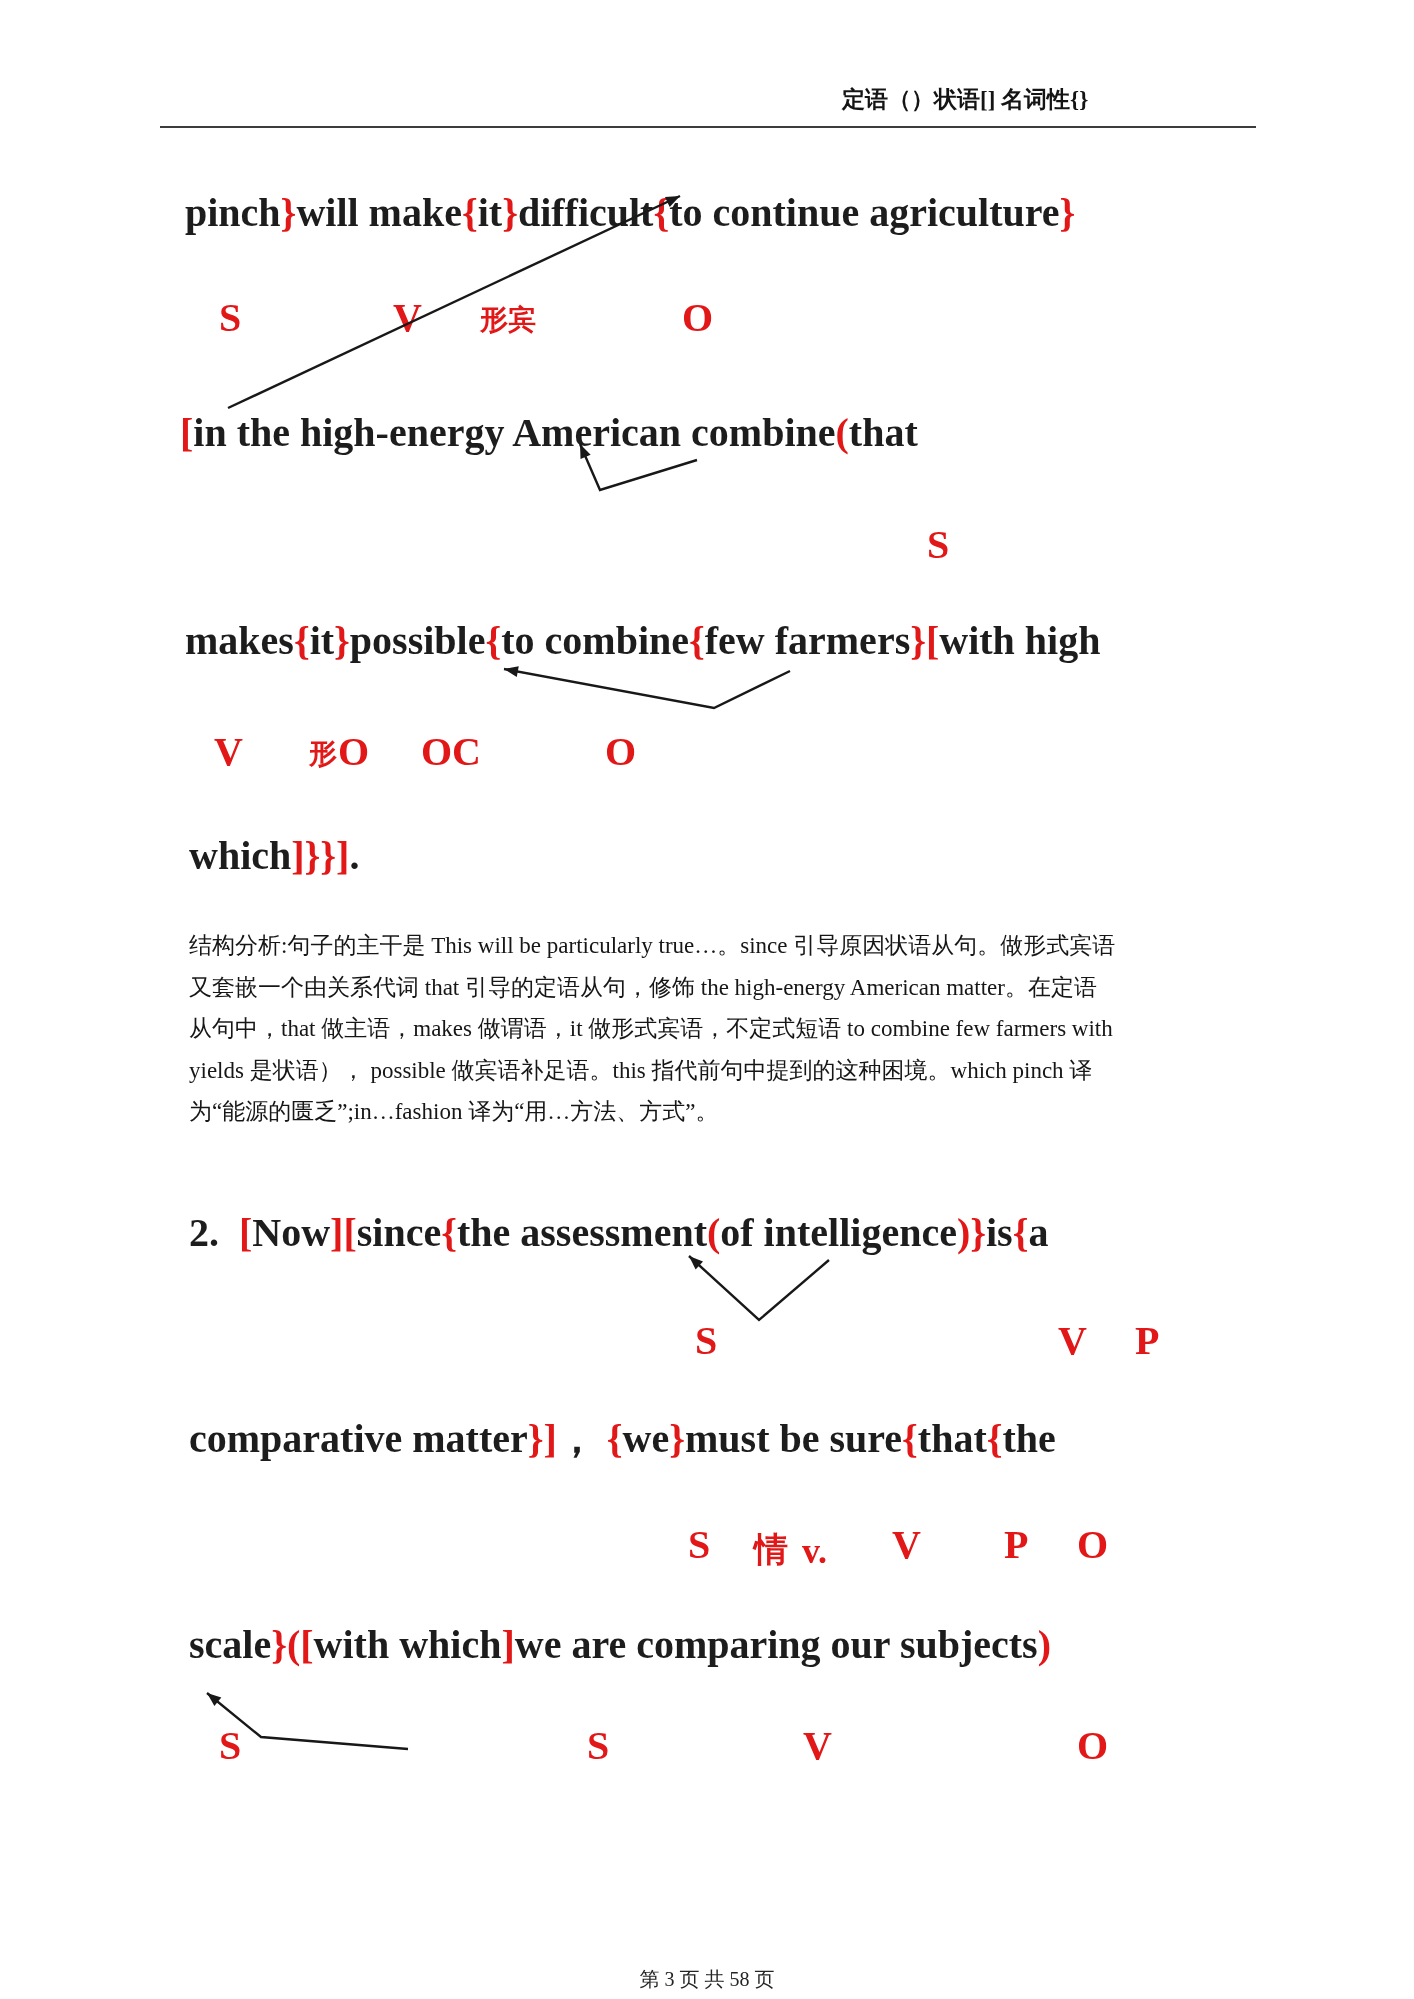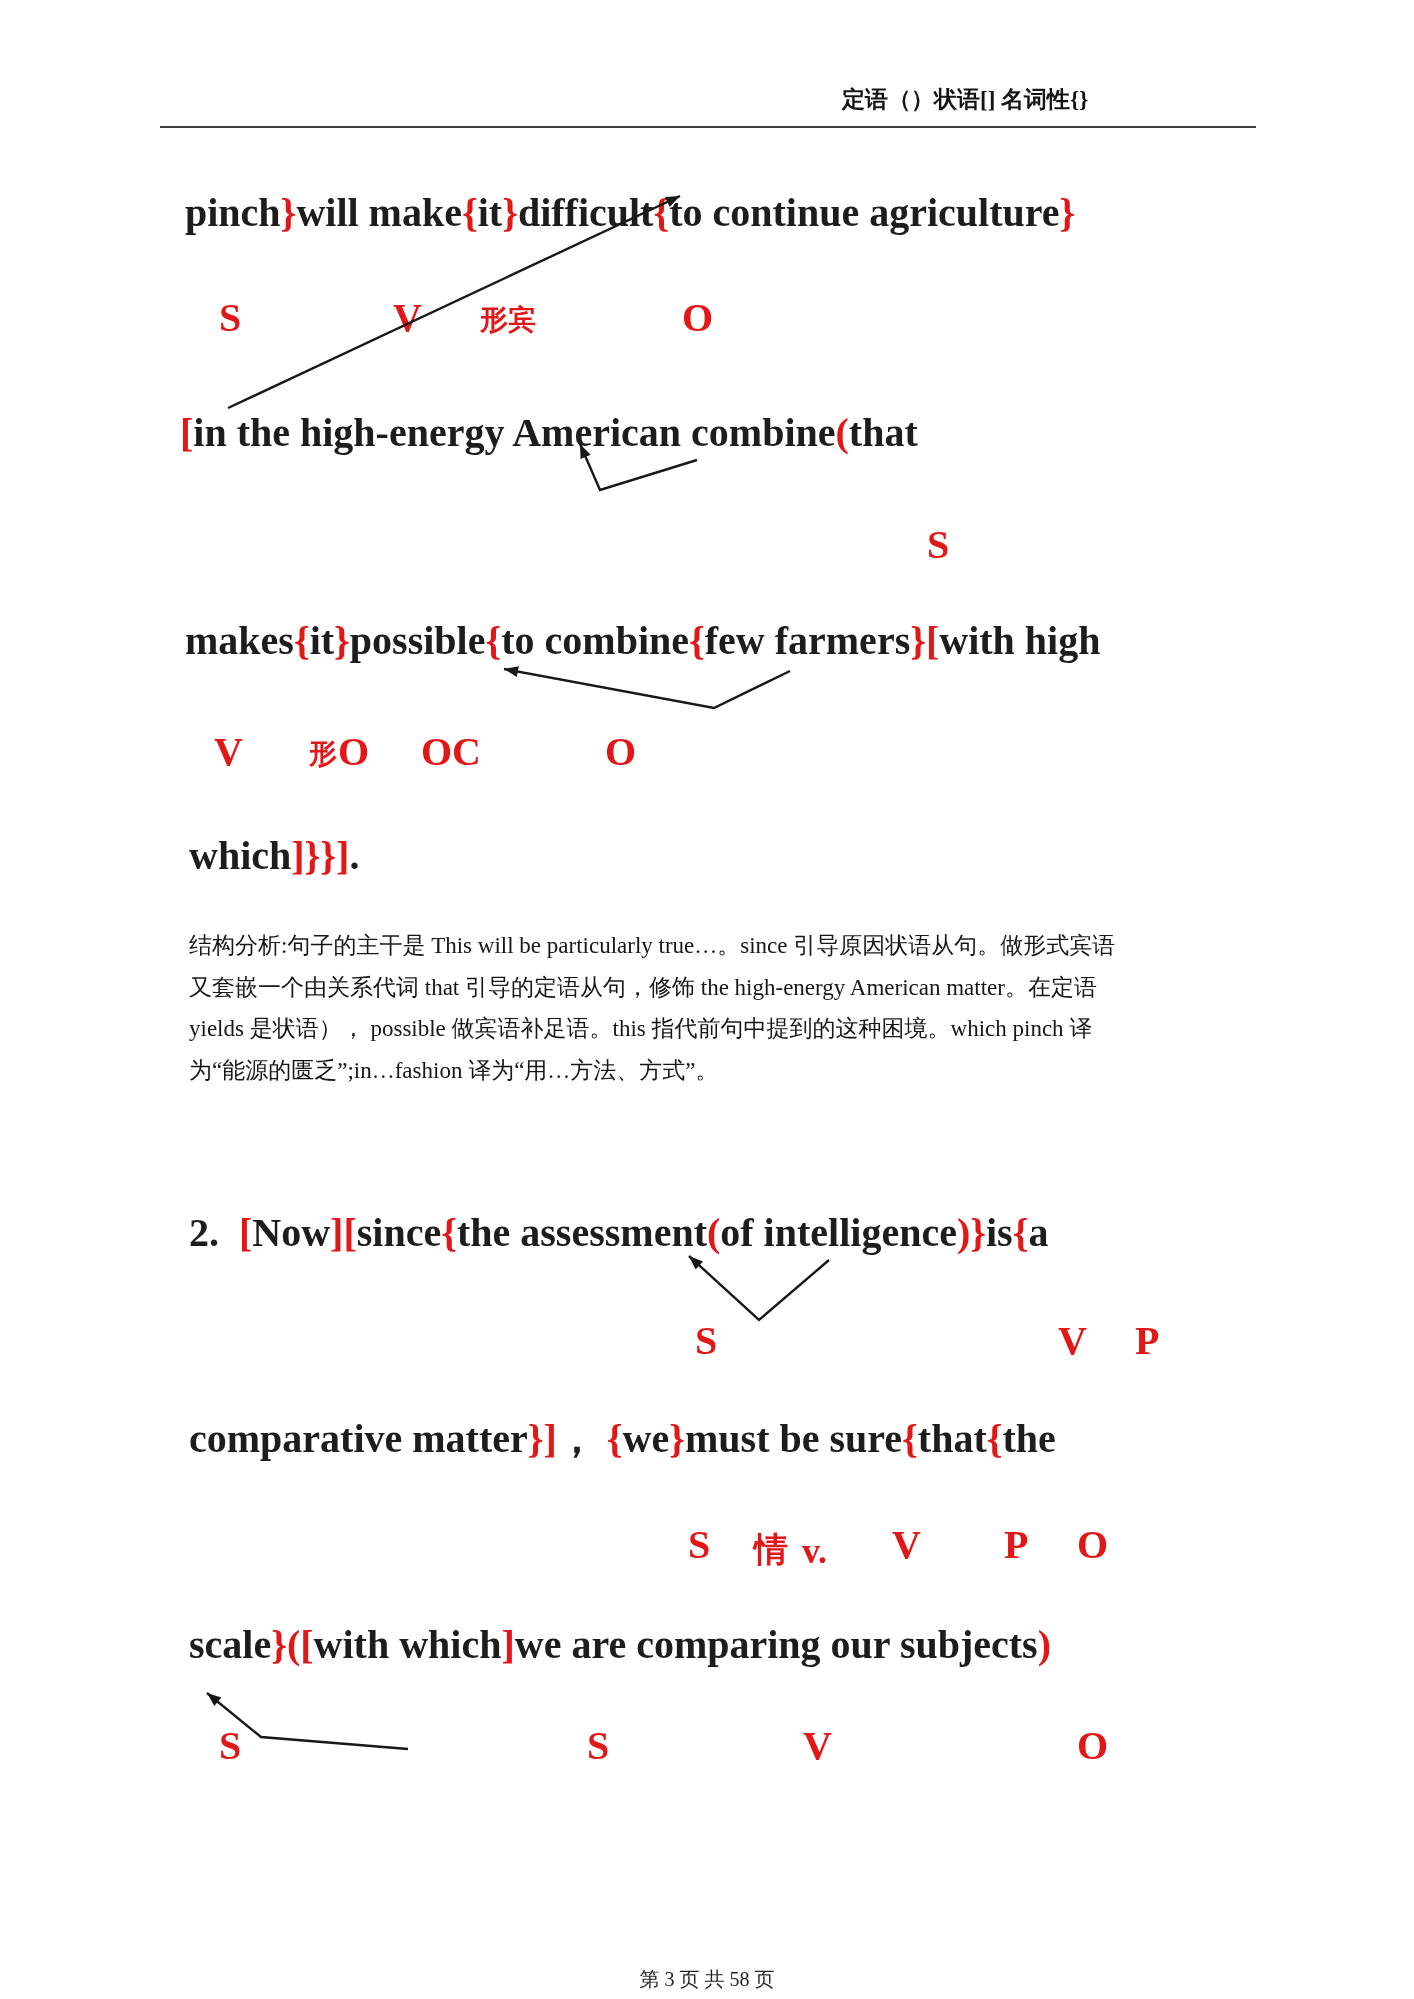--- a/index.html
+++ b/index.html
@@ -50,20 +50,21 @@
       <div class="lbl" style="left: 1077px; top: 1525px; font-size: 40px; color: rgb(226, 23, 23);">O</div>
       <div class="lbl" style="left: 219px; top: 1726px; font-size: 40px; color: rgb(226, 23, 23);">S</div>
       <div class="lbl" style="left: 587px; top: 1726px; font-size: 40px; color: rgb(226, 23, 23);">S</div>
       <div class="lbl" style="left: 803px; top: 1726px; font-size: 40px; color: rgb(226, 23, 23);">V</div>
       <div class="lbl" style="left: 1077px; top: 1726px; font-size: 40px; color: rgb(226, 23, 23);">O</div>
     </div>
 
   <div class="para" id="para" style="left: 189px; top: 930px; font-size: 23px;">
       <div class="pline" style="height: 41.5px;">结构分析:句子的主干是 This will be particularly true…。since 引导原因状语从句。做形式宾语</div>
       <div class="pline" style="height: 41.5px;">又套嵌一个由关系代词 that 引导的定语从句，修饰 the high-energy American matter。在定语</div>
+      <div class="pline" style="height: 41.5px;">从句中，that 做主语，makes 做谓语，it 做形式宾语，不定式短语 to combine few farmers with</div>
       <div class="pline" style="height: 41.5px;">yields 是状语）， possible 做宾语补足语。this 指代前句中提到的这种困境。which pinch 译</div>
       <div class="pline" style="height: 41.5px;">为“能源的匮乏”;in…fashion 译为“用…方法、方式”。</div>
     </div>
 
   <svg class="overlay" id="arrow-layer" width="1414" height="1999">
       <polyline points="680,196 228,408" fill="none" stroke="#181818" stroke-width="2.4"></polyline>
       <polygon points="680,196 669.660437586381,206.92444273612514 664.9894070655441,196.96545313509577" fill="#181818"></polygon>
       <polyline points="580,444 600,490 697,460" fill="none" stroke="#181818" stroke-width="2.4"></polyline>
       <polygon points="580,444 590.6260508691951,454.64598717476576 580.5382802504096,459.03197440032477" fill="#181818"></polygon>
       <polyline points="504,669 714,708 790,671" fill="none" stroke="#181818" stroke-width="2.4"></polyline>

